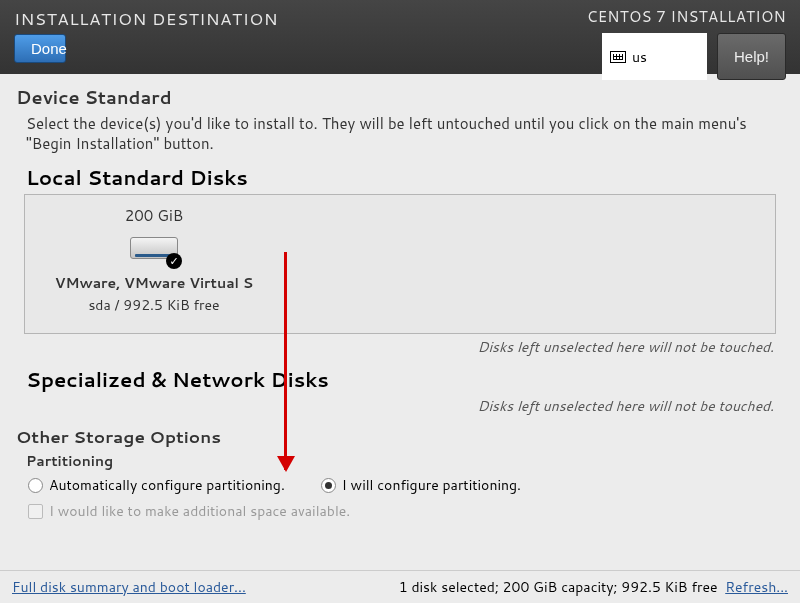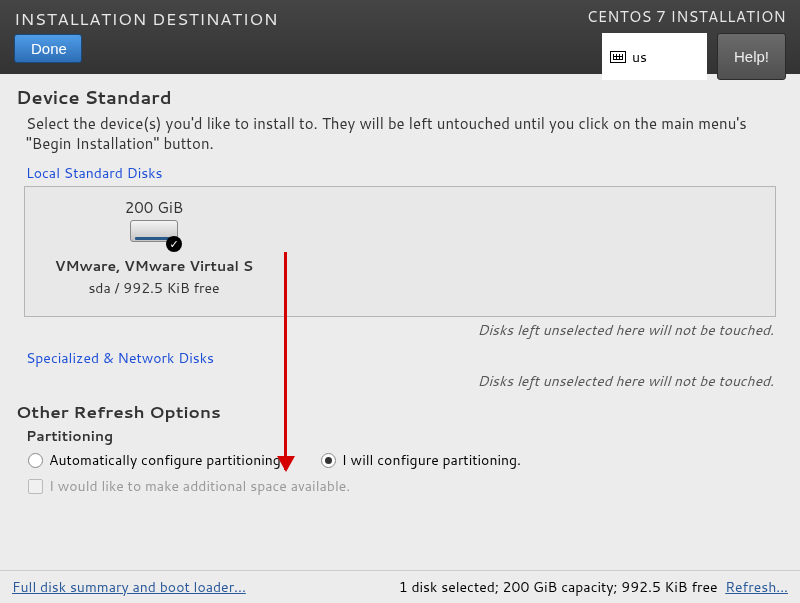--- a/index.html
+++ b/index.html
@@ -1,37 +1,37 @@
 <!DOCTYPE html>
 <html><head>
 <meta charset="utf-8">
 <style>
 * { box-sizing: border-box; margin: 0; padding: 0; }
 body { font-family: "Cantarell", "DejaVu Sans", sans-serif; font-size: 14px; background: #ececec; width: 800px; height: 603px; overflow: hidden; position: relative; }
 
 .header { background: #3a3a3a; background: linear-gradient(#454545, #333); height: 74px; padding: 6px 14px 6px 14px; display: flex; justify-content: space-between; }
 .header-left { display: flex; flex-direction: column; gap: 4px; }
 .header-title { color: #e8e8e8; font-size: 17px; font-weight: 400; letter-spacing: 0.5px; }
-.done-btn { background: linear-gradient(#4f9de8, #2d6eb5); border: 1px solid #1a4a7d; color: #fff; padding: 5px 16px; border-radius: 3px; font-size: 15px; cursor: pointer; width: 68px; text-align: center; }
+.done-btn { background: linear-gradient(#4f9de8, #2d6eb5); border: 1px solid #1a4a7d; color: #fff; padding: 5px 16px; border-radius: 3px; font-size: 15px; cursor: pointer; width: 52px; text-align: center; }
 .header-right { display: flex; flex-direction: column; align-items: flex-end; gap: 6px; }
 .header-subtitle { color: #e8e8e8; font-size: 15px; letter-spacing: 0.3px; }
 .header-controls { display: flex; gap: 10px; }
 .kb-layout { background: #fff; display: flex; align-items: center; padding: 3px 8px; gap: 6px; width: 105px; }
 .kb-icon { width: 16px; height: 12px; border: 1px solid #000; position: relative; }
 .kb-icon::before { content: ""; position: absolute; inset: 2px; background: repeating-linear-gradient(90deg, #000 0 1px, transparent 1px 3px), repeating-linear-gradient(0deg, #000 0 1px, transparent 1px 3px); }
 .help-btn { background: linear-gradient(#6a6a6a, #505050); border: 1px solid #2a2a2a; color: #eee; padding: 14px 16px; border-radius: 3px; font-size: 15px; cursor: pointer; }
 
 .content { padding: 10px 16px 0 16px; }
 .section-title { font-size: 18px; font-weight: bold; color: #333; margin-bottom: 4px; }
 .section-desc { font-size: 15px; color: #333; margin: 4px 0 10px 10px; line-height: 1.3; }
-.sub-label { font-size: 14px; font-weight: normal; color: #1d4ed8; margin-bottom: 3px; margin-left: 10px; }
+.sub-label { font-size: 20px; font-weight: bold; color: #000000; margin-bottom: 3px; margin-left: 10px; }
 
 .disk-area { border: 1px solid #b5b5b5; background: #e8e8e8; padding: 10px 14px 18px 14px; margin: 0 8px 3px 8px; display: flex; }
 .disk-item { display: flex; flex-direction: column; align-items: center; width: 230px; }
-.disk-size { font-size: 15px; color: #333; margin-bottom: 0; }
+.disk-size { font-size: 15px; color: #333; margin-bottom: 9px; }
 .disk-icon { width: 48px; height: 28px; position: relative; margin: 2px 0 8px 0; }
 .disk-body { width: 48px; height: 22px; background: linear-gradient(#f4f4f4, #c4c4c4); border: 1px solid #888; border-radius: 3px; position: relative; }
 .disk-body::after { content: ""; position: absolute; bottom: 1px; left: 4px; right: 4px; height: 3px; background: #2a5a8a; border-radius: 1px; }
 .disk-check { position: absolute; bottom: -4px; right: -4px; width: 16px; height: 16px; background: #000; border-radius: 50%; display: flex; align-items: center; justify-content: center; }
 .disk-check::after { content: "✓"; color: #fff; font-size: 11px; font-weight: bold; }
 .disk-name { font-size: 14px; font-weight: bold; color: #333; margin-bottom: 2px; }
 .disk-detail { font-size: 14px; color: #333; }
 
 .hint { text-align: right; font-style: italic; color: #555; font-size: 14px; margin: 2px 10px 8px 0; }
 
@@ -88,21 +88,21 @@
       </div>
       <div class="disk-name">VMware, VMware Virtual S</div>
       <div class="disk-detail">sda   /    992.5 KiB free</div>
     </div>
   </div>
   <div class="hint">Disks left unselected here will not be touched.</div>
 
   <div class="sub-label">Specialized &amp; Network Disks</div>
   <div class="hint">Disks left unselected here will not be touched.</div>
 
-  <div class="other-title">Other Refresh Options</div>
+  <div class="other-title">Other Storage Options</div>
   <div class="part-label">Partitioning</div>
   <div class="radio-row">
     <label class="radio-item">
       <span class="radio-outer"></span>
       <span>Automatically configure partitioning.</span>
     </label>
     <label class="radio-item">
       <span class="radio-outer selected"></span>
       <span>I will configure partitioning.</span>
     </label>

